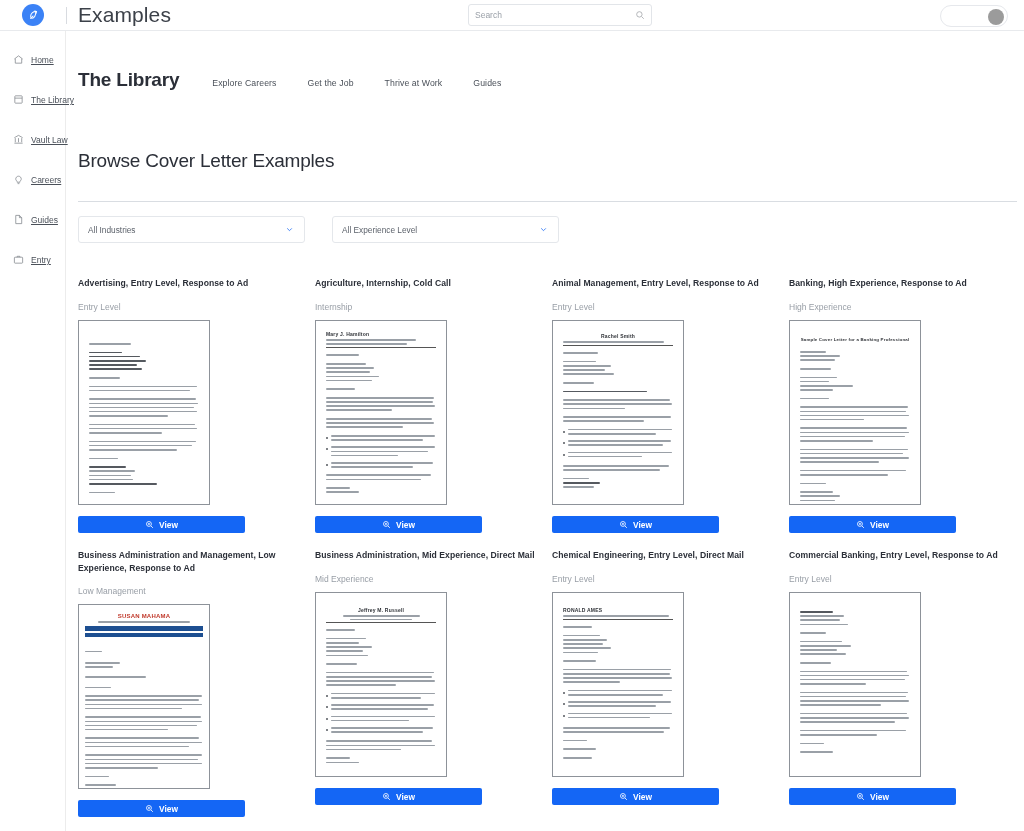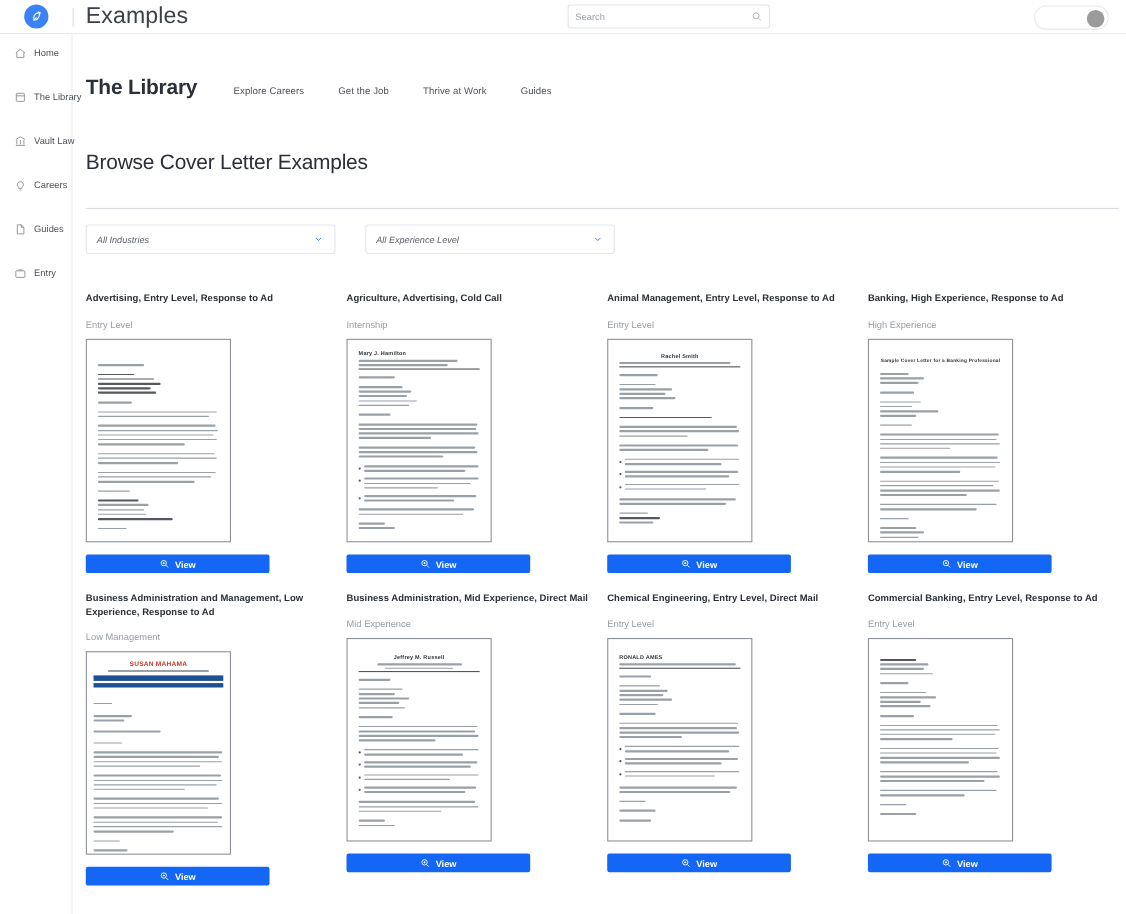--- a/index.html
+++ b/index.html
@@ -30,21 +30,20 @@
   .app-title {
     font-size: 21px; font-weight: 400; color: #3c4149;
     letter-spacing: .1px;
   }
   .search-box {
     position: absolute; left: 468px; top: 4px;
     width: 184px; height: 22px;
     border: 1px solid #e2e5e9; border-radius: 3px;
     display: flex; align-items: center;
     padding: 0 6px;
-    margin-left: 48px;
   }
   .search-box input {
     border: 0; outline: 0; flex: 1;
     font-size: 8.5px; color: #5a6068;
     font-family: "Liberation Sans", sans-serif;
     background: transparent;
   }
   .search-box input::placeholder { color: #9aa0a8; }
   .search-icon { width: 10px; height: 10px; flex: 0 0 auto; opacity: .6; }
   .toggle {
@@ -61,25 +60,26 @@
 
   
   .sidebar {
     position: absolute; top: 31px; left: 0;
     width: 66px; height: 800px;
     background: #ffffff;
     border-right: 1px solid #ececec;
     padding-top: 12px;
   }
   .side-item {
-    display: flex; align-items: flex-start;
+    display: flex; align-items: flex-end;
     gap: 7px;
     height: 22px; margin: 0 0 18px 13px;
     font-size: 8.5px; color: #4a5059;
     white-space: nowrap;
+    text-decoration: underline;
   }
   .side-item .ico { width: 11px; height: 11px; flex: 0 0 auto; opacity: .75; }
 
   
   .content { position: absolute; top: 31px; left: 66px; width: 958px; }
 
   .page-head {
     display: flex; align-items: baseline;
     padding: 38px 0 0 12px;
   }
@@ -92,21 +92,21 @@
     font-size: 8.7px; color: #4a5059; text-decoration: none;
     letter-spacing: .1px;
   }
 
   .hero {
     display: flex; align-items: flex-start;
     padding: 47px 0 0 12px;
   }
   .hero h2 {
     font-size: 19px; font-weight: 400; color: #2b2f38;
-    width: 392px; line-height: 22px; letter-spacing: -.2px;
+    width: 392px; line-height: 22px; letter-spacing: -.2px; margin-top: 12px;
   }
   .hero p {
     font-size: 9.2px; color: #6d737c; line-height: 21px;
     width: 545px; text-align: justify;
     padding-top: 5px;
   }
   .rule {
     margin: 29px 0 0 12px; width: 939px; height: 1px;
     background: #d9dde2;
   }
@@ -114,21 +114,21 @@
   
   .filters { display: flex; gap: 27px; padding: 14px 0 0 12px; }
   .select {
     width: 227px; height: 27px;
     border: 1px solid #e4e7eb; border-radius: 3px;
     background: #fff;
     display: flex; align-items: center;
     padding: 0 9px;
     font-size: 8.3px; color: #5c626b;
   }
-  .select .lbl { flex: 1; font-style: italic; }
+  .select .lbl { flex: 1; }
   .chev { width: 11px; height: 7px; }
 
   
   .grid {
     display: grid;
     grid-template-columns: repeat(4, 237px);
     column-gap: 0px;
     padding: 34px 0 0 12px;
   }
   .card { width: 237px; margin-bottom: 16px; }
@@ -350,21 +350,21 @@
         <svg viewBox="0 0 24 24" fill="none" stroke="#ffffff" stroke-width="2.2">
             <circle cx="10.5" cy="10.5" r="6.5"></circle>
             <path d="M16 16l5 5"></path>
             <path d="M8 10.5h5M10.5 8v5"></path>
           </svg>
         <span>View</span>
       </button>
     </div>
 
     <div class="card">
-      <div class="card-title">Agriculture, Advertising, Cold Call</div>
+      <div class="card-title">Agriculture, Internship, Cold Call</div>
       <div class="card-level">Internship</div>
       <div class="thumb">
         <div class="doc" style="padding-top:10px">
           <div class="hdr-name">Mary J. Hamilton</div>
           <div class="ln" style="width:82%"></div>
             <div class="ln" style="width:74%"></div>
           <div class="hdr-rule"></div>
           <div class="blk">
               <div class="ln" style="width:30%"></div>
             </div>

